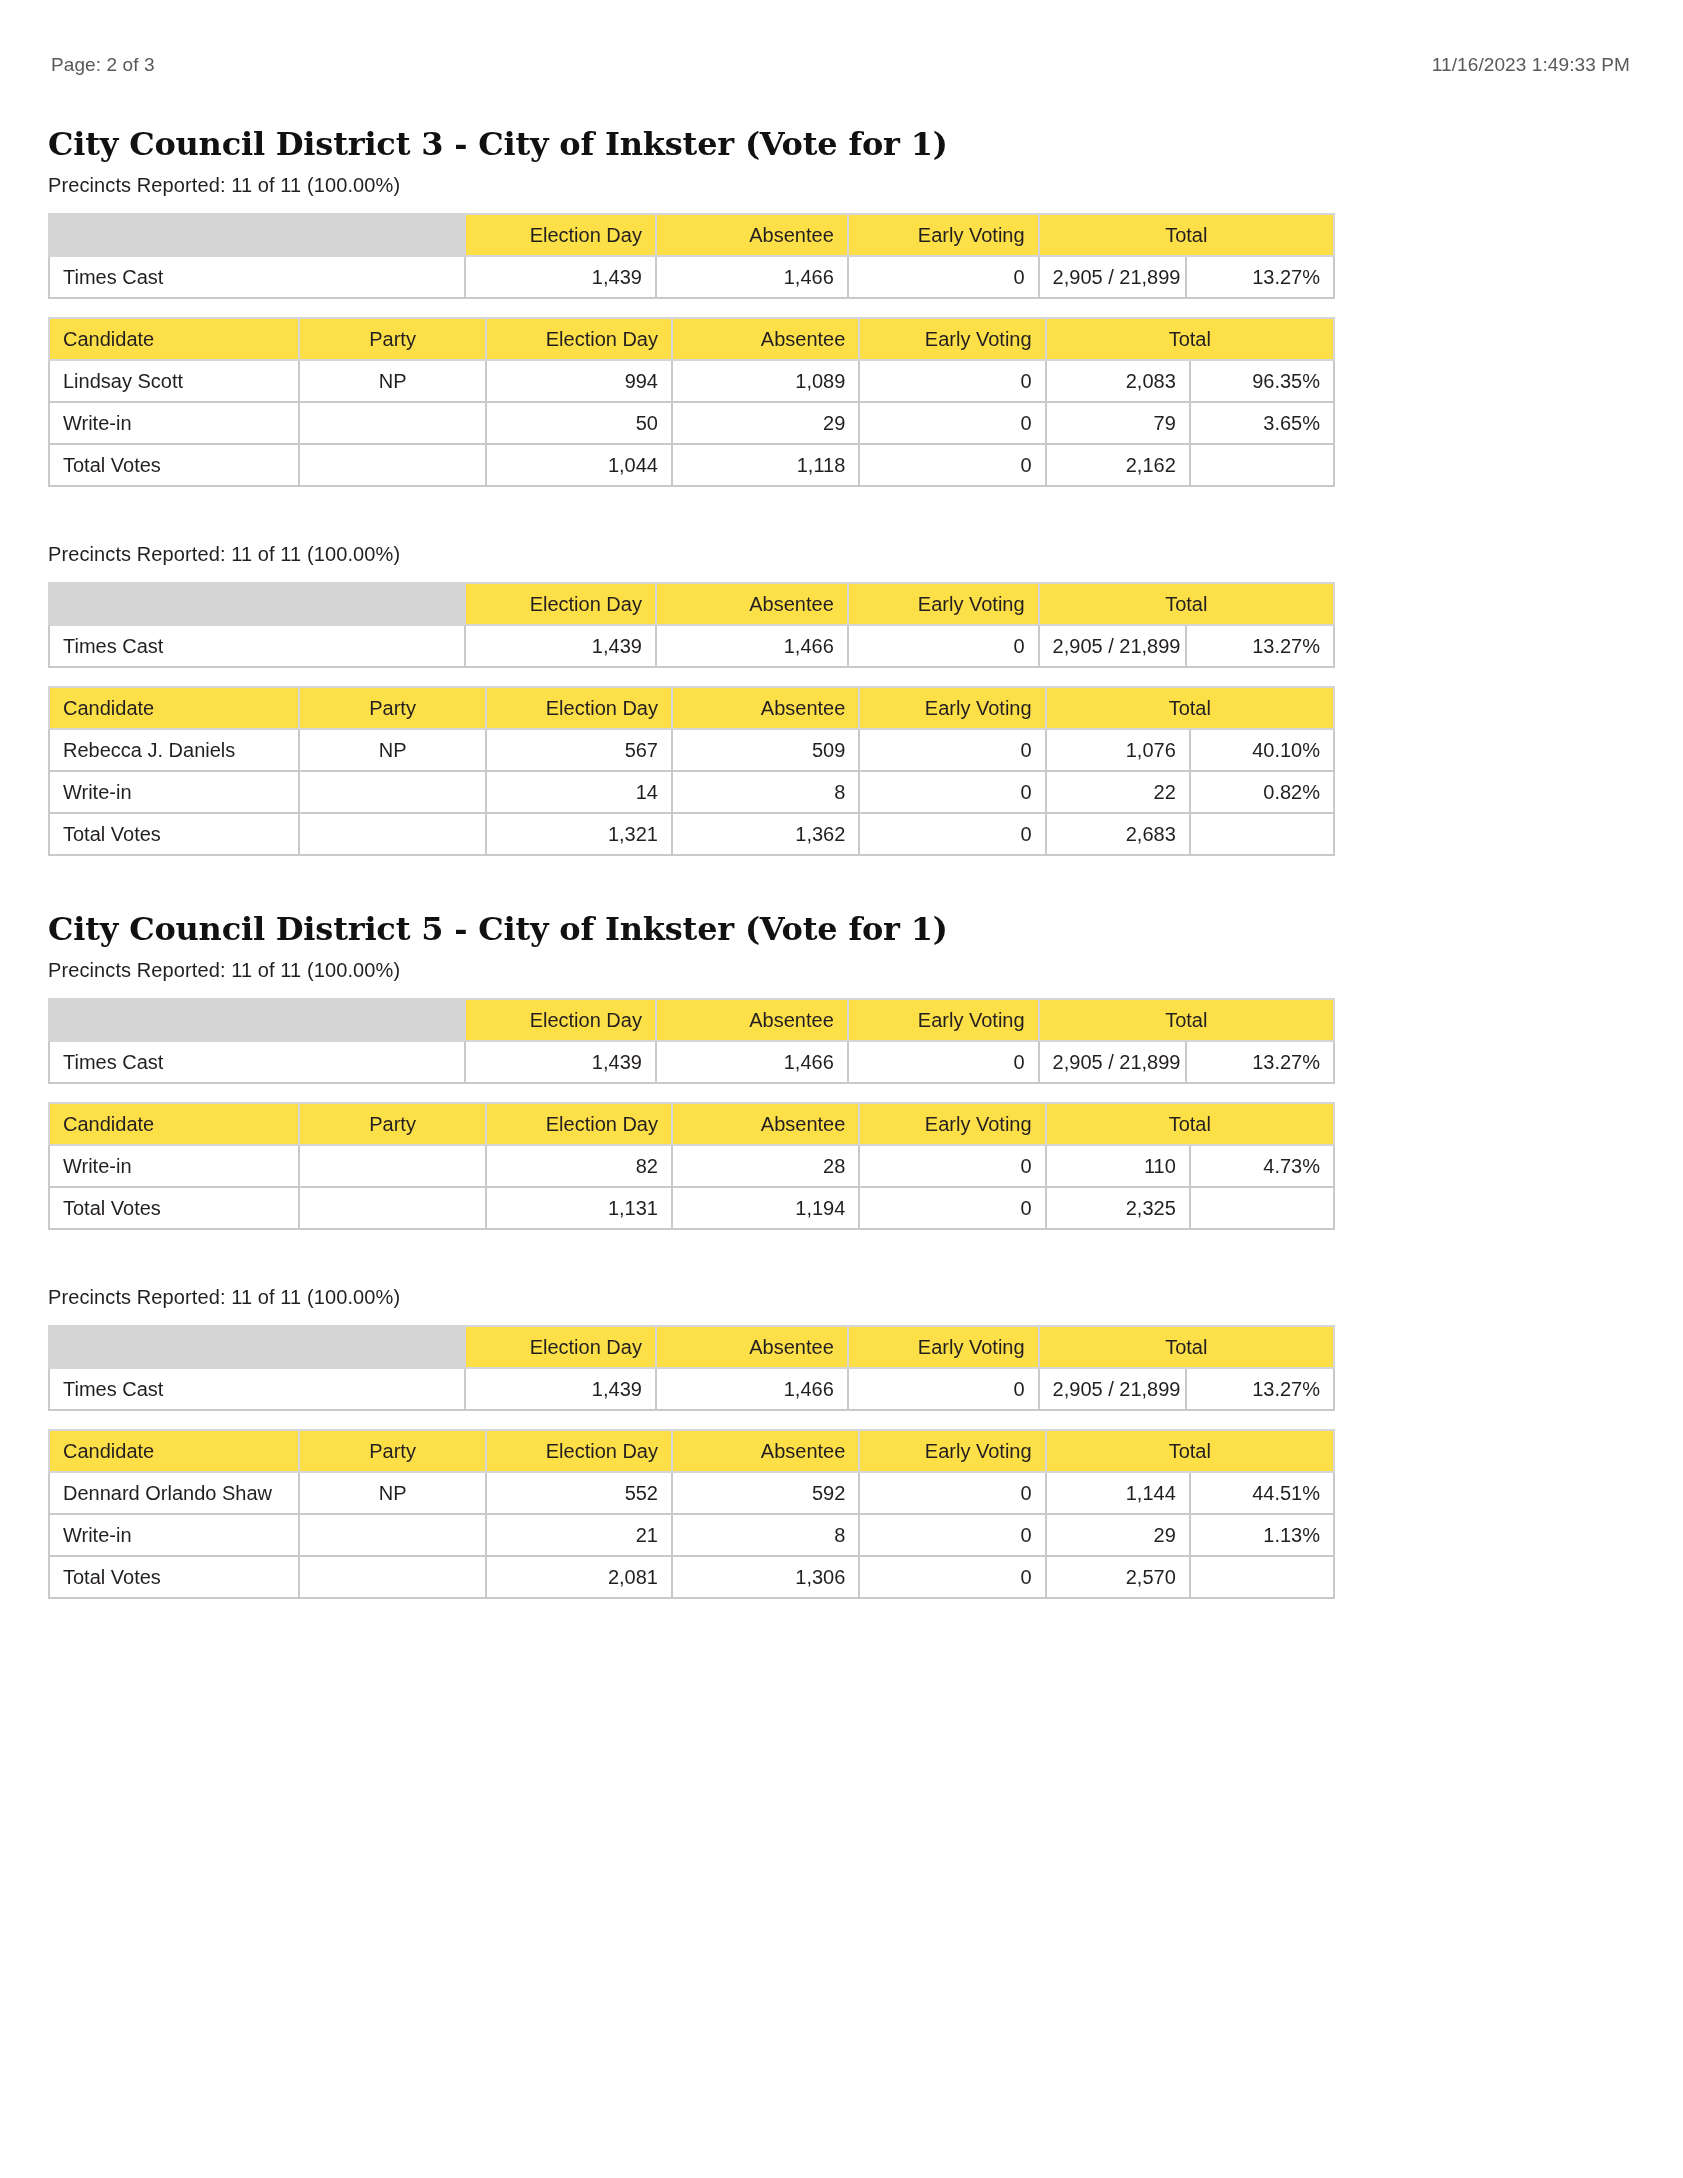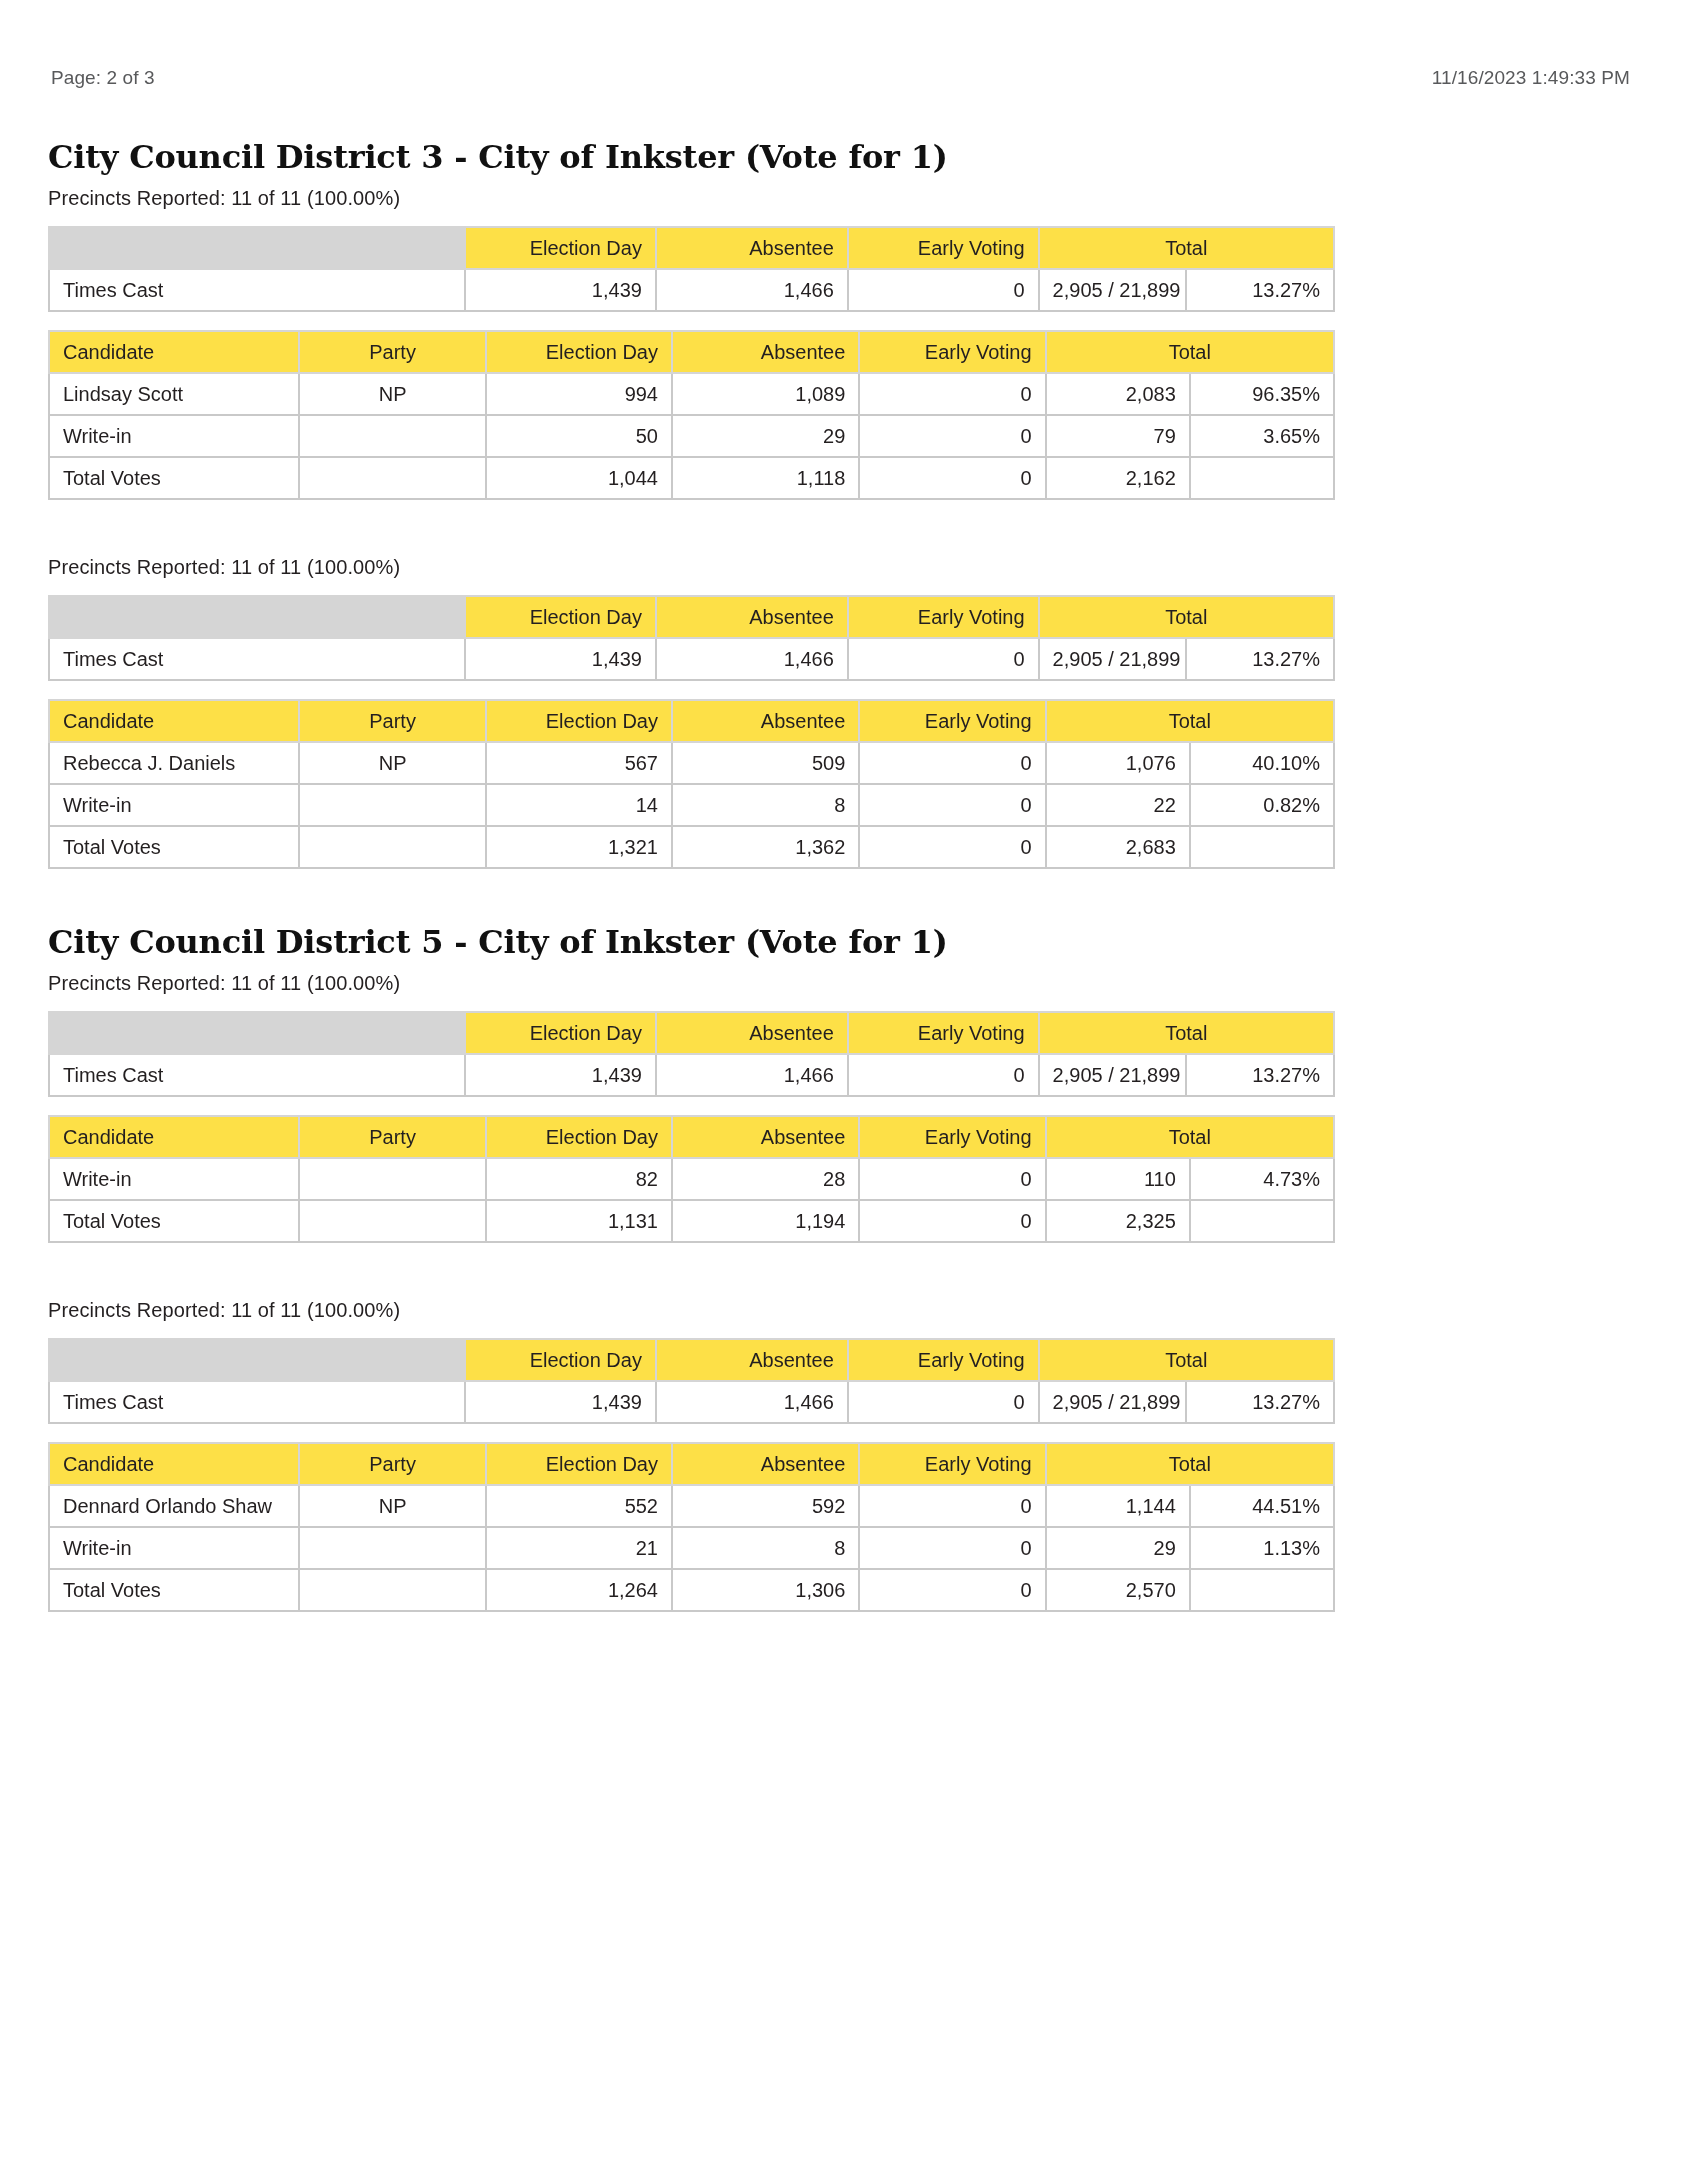--- a/index.html
+++ b/index.html
@@ -15,21 +15,21 @@
     color: #231f20;
     position: relative;
     overflow: hidden;
   }
 
   .page {
     position: relative;
     width: 1683px;
     height: 2178px;
     box-sizing: border-box;
-    padding: 13px 48px;
+    padding: 0 48px;
   }
 
   
   .page-header {
     display: flex;
     justify-content: space-between;
     align-items: baseline;
     font-size: 19px;
     color: #58595b;
     padding-top: 54px;
@@ -363,21 +363,21 @@
               <td class="cd-c1 ta-c"></td>
               <td class="cd-c2 ta-r">21</td>
               <td class="cd-c3 ta-r">8</td>
               <td class="cd-c4 ta-r">0</td>
               <td class="cd-c5 ta-r">29</td>
               <td class="cd-c6 ta-r">1.13%</td>
             </tr>
             <tr>
               <td class="cd-c0 ta-l">Total Votes</td>
               <td class="cd-c1 ta-c"></td>
-              <td class="cd-c2 ta-r">1,264</td>
+              <td class="cd-c2 ta-r">2,081</td>
               <td class="cd-c3 ta-r">1,306</td>
               <td class="cd-c4 ta-r">0</td>
               <td class="cd-c5 ta-r">2,570</td>
               <td class="cd-c6 ta-r"></td>
             </tr>
           </tbody>
         </table>
       </div>
     </div>
 

